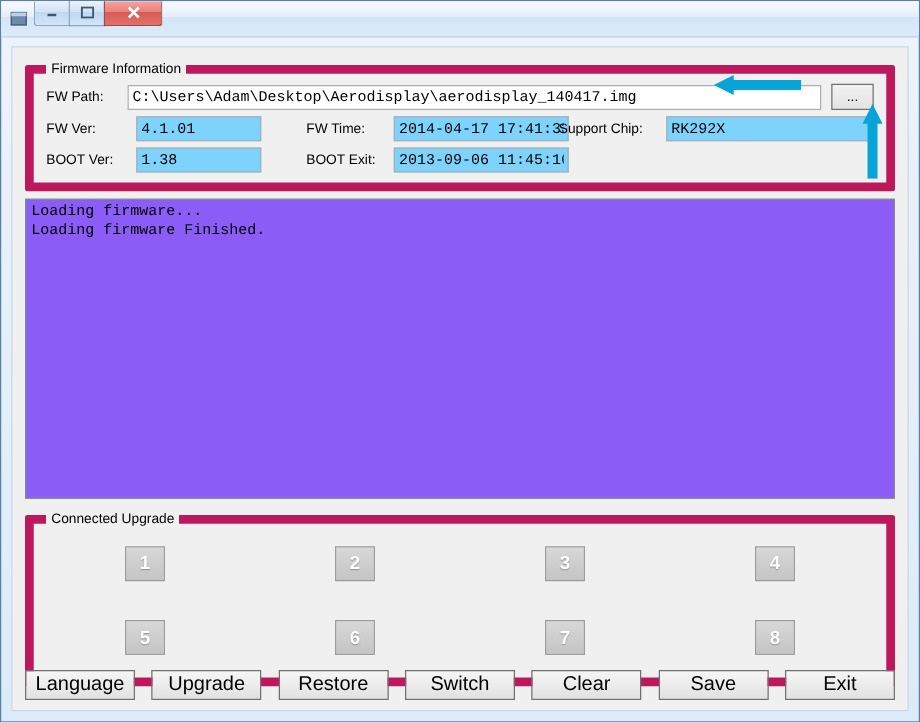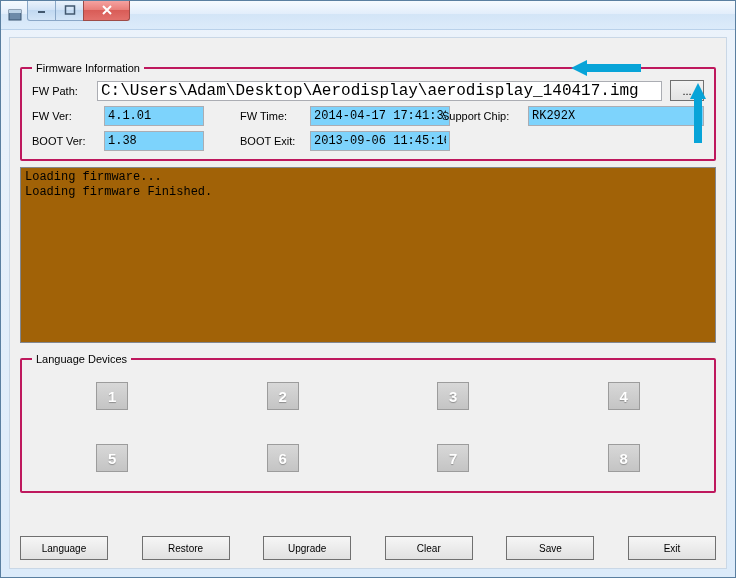--- a/index.html
+++ b/index.html
@@ -64,43 +64,43 @@
     border-bottom-right-radius: 3px;
   }
   .win-btn svg { width: 12px; height: 10px; }
   .client {
     position: absolute;
     top: 36px; left: 8px; right: 8px; bottom: 8px;
     background: #f0f0f0;
     border: 1px solid #c9d7e6;
   }
   fieldset.groupbox {
-    border: 2px solid #be185d;
+    border: 7px solid #be185d;
     border-radius: 2px;
-    margin: 24px 10px 0 10px;
+    margin: 11px 10px 0 10px;
     padding: 6px 10px 8px 10px;
     font-size: 11px;
   }
   fieldset.groupbox > legend {
     padding: 0 4px;
     color: #000;
   }
   .fw-row {
     display: flex;
     align-items: center;
     margin-bottom: 5px;
   }
   .fw-row:last-child { margin-bottom: 0; }
   .fw-label {
     width: 65px;
     color: #000;
   }
   .fw-input {
     font-family: "Courier New", monospace;
-    font-size: 16px;
+    font-size: 12px;
     border: 1px solid #abadb3;
     background: #fff;
     height: 20px;
     padding: 1px 3px;
   }
   .path-input { flex: 1; }
   .browse-btn {
     width: 34px; height: 21px;
     margin-left: 8px;
     border: 1px solid #707070;
@@ -112,22 +112,22 @@
     display: grid;
     grid-template-columns: 72px 100px 36px 70px 110px 22px 86px 1fr;
     row-gap: 5px;
     align-items: center;
   }
   .fw-grid .lbl { color: #000; }
   .fw-grid input { font-family: "Courier New", monospace; font-size: 12px; border: 1px solid #abadb3; background:#7dd3fc; height:20px; padding:1px 3px; width:100%; }
   .log {
     margin: 6px 10px 0 10px;
     border: 1px solid #828790;
-    background: #a16207;
-    height: 176px;
+    background: #8b5cf6;
+    height: 240px;
     padding: 2px 4px;
     font-family: "SimSun","Courier New", monospace;
     font-size: 12px;
     line-height: 15px;
     white-space: pre;
     overflow: auto;
   }
   fieldset.devices {
     margin-top: 10px;
     height: 140px;
@@ -159,21 +159,21 @@
     bottom: 8px;
     left: 10px; right: 10px;
     display: flex;
     justify-content: space-between;
   }
   .btn {
     width: 88px;
     height: 24px;
     border: 1px solid #707070;
     background: linear-gradient(to bottom, #f6f6f6, #e1e1e1);
-    font-size: 10px;
+    font-size: 16px;
     display: flex; align-items: center; justify-content: center;
   }
   
   .arrow {
     position: absolute;
     pointer-events: none;
   }
   .arrow svg { display:block; }
 </style>
 </head>
@@ -236,37 +236,38 @@
         <span></span>
           <span></span>
           <span></span>
       </div>
     </fieldset>
 
     <div class="log">Loading firmware...
 Loading firmware Finished.</div>
 
     <fieldset class="groupbox devices">
-      <legend>Language Devices</legend>
+      <legend>Connected Upgrade</legend>
       <div class="dev-grid">
         <div class="dev-slot">1</div>
         <div class="dev-slot">2</div>
         <div class="dev-slot">3</div>
         <div class="dev-slot">4</div>
         <div class="dev-slot">5</div>
         <div class="dev-slot">6</div>
         <div class="dev-slot">7</div>
         <div class="dev-slot">8</div>
       </div>
     </fieldset>
 
     <div class="button-bar">
       <div class="btn">Language</div>
+      <div class="btn">Upgrade</div>
       <div class="btn">Restore</div>
-      <div class="btn">Upgrade</div>
+      <div class="btn">Switch</div>
       <div class="btn">Clear</div>
       <div class="btn">Save</div>
       <div class="btn">Exit</div>
     </div>
 
   </div>
 
   <div class="arrow" style="left:570px; top:57px;">
     <svg width="70" height="20" viewBox="0 0 70 20">
       <path d="M70 10 L10 10" stroke="#08a4d8" stroke-width="8"></path>

